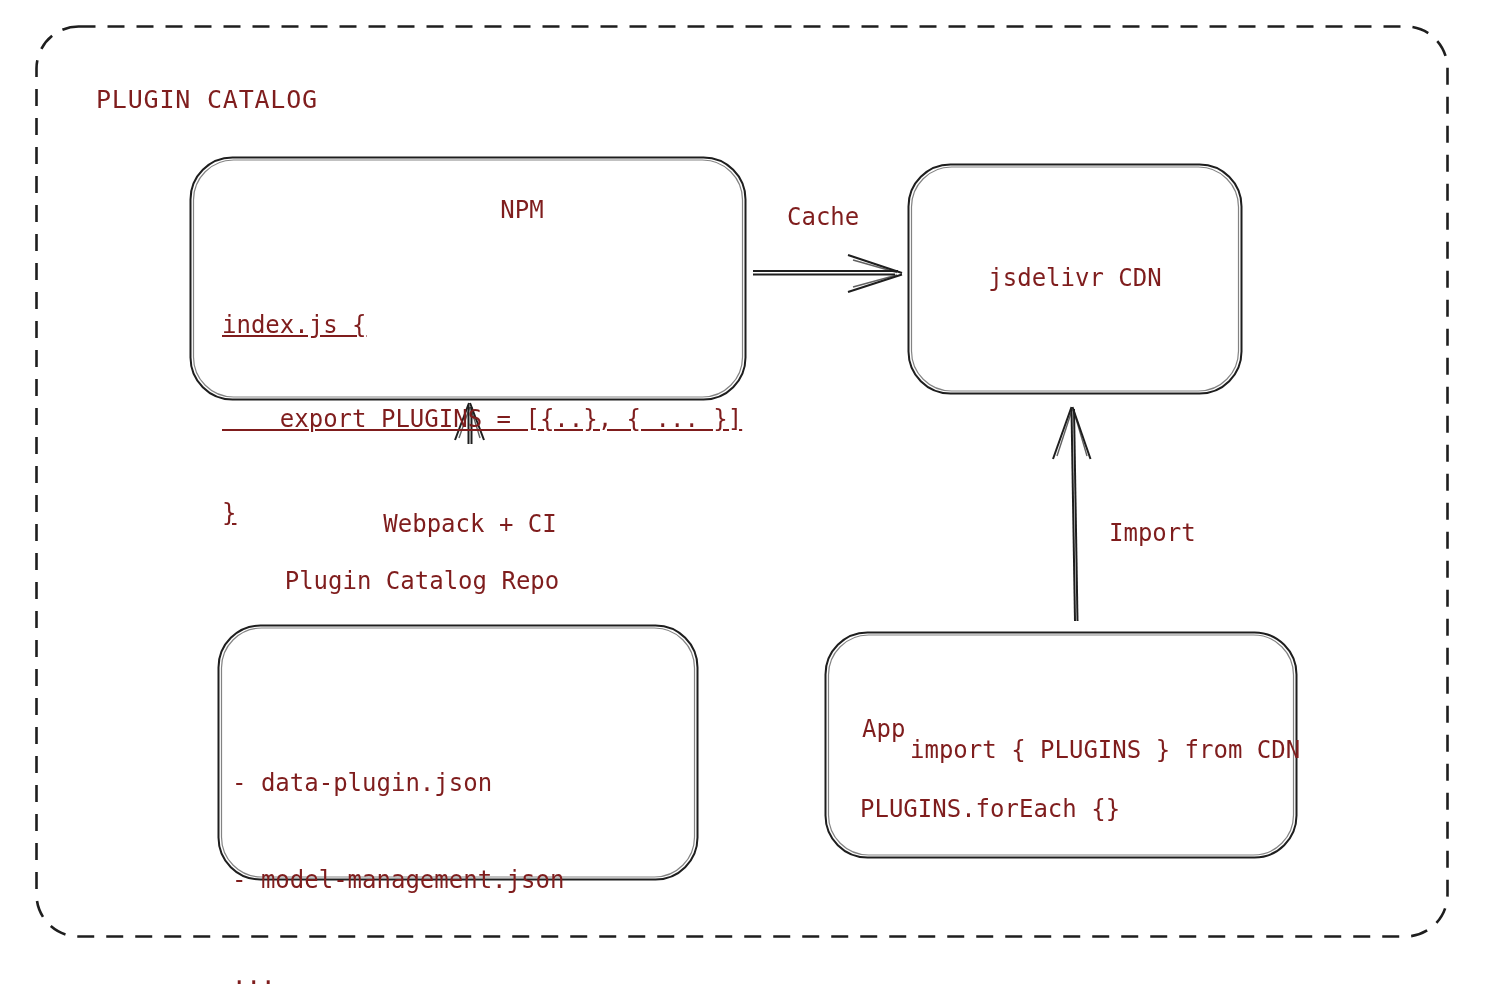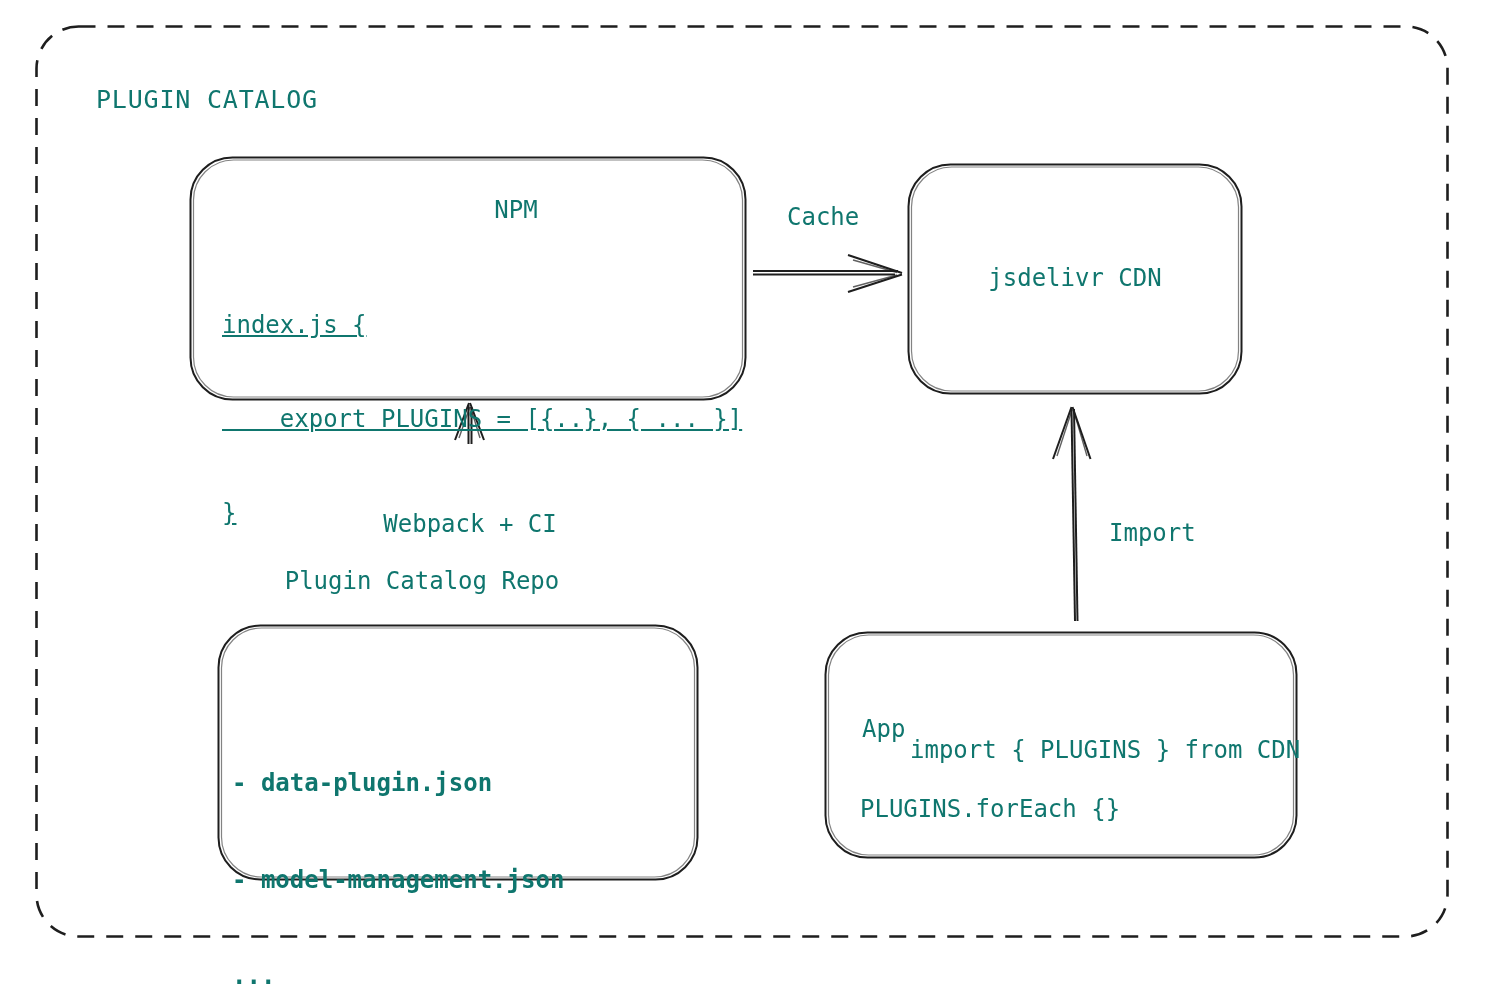--- a/index.html
+++ b/index.html
@@ -6,30 +6,30 @@
   .canvas{
     position:relative;
     width:1506px;height:1002px;
     background:#ffffff;
     overflow:hidden;
     font-family:"DejaVu Sans Mono", monospace;
   }
   .canvas svg{position:absolute;left:0;top:0;}
   .label{
     position:absolute;
-    color:#0f766e;
+    color:#7f1d1d;
     font-family:"DejaVu Sans Mono", monospace;
     font-size:24px;
     line-height:1.3;
     white-space:pre;
   }
   .title{font-size:25px;letter-spacing:0.8px;}
   .centered{text-align:center;}
   .codeblock div{line-height:31.5px;text-decoration:underline;}
-  .fileblock div{line-height:34px;font-weight:bold;}
+  .fileblock div{line-height:34px;}
   .edge-label-stack{background:#ffffff;line-height:32px;}
   svg path, svg rect{stroke:#1e1e1e;fill:none;}
 </style>
 </head>
 <body>
 
 <div class="canvas">
 
   <svg width="1506" height="1002" viewBox="0 0 1506 1002">
 
@@ -80,21 +80,21 @@
       <path d="M1074,409 L1077.5,621"></path>
       <path d="M1053,459 L1071.5,407"></path>
       <path d="M1090.5,459 L1072.5,407"></path>
       <path d="M1057,456 L1072,410" stroke-width="1.4" opacity="0.7"></path>
       <path d="M1087,456 L1073.5,410" stroke-width="1.4" opacity="0.7"></path>
     </g>
   </svg>
 
   <div class="label title" style="left:96px;top:84px">PLUGIN CATALOG</div>
 
-  <div class="label centered" style="left:186px;top:195px;width:660px">NPM</div>
+  <div class="label centered" style="left:192px;top:195px;width:660px">NPM</div>
   <div class="label codeblock" style="left:222px;top:248px">
     <div>index.js {</div>
     <div>    export PLUGINS = [{..}, { ... }]</div>
     <div>}</div>
   </div>
 
   <div class="label centered" style="left:908px;top:263px;width:334px">jsdelivr CDN</div>
 
   <div class="label" style="left:787px;top:202px">Cache</div>
 

